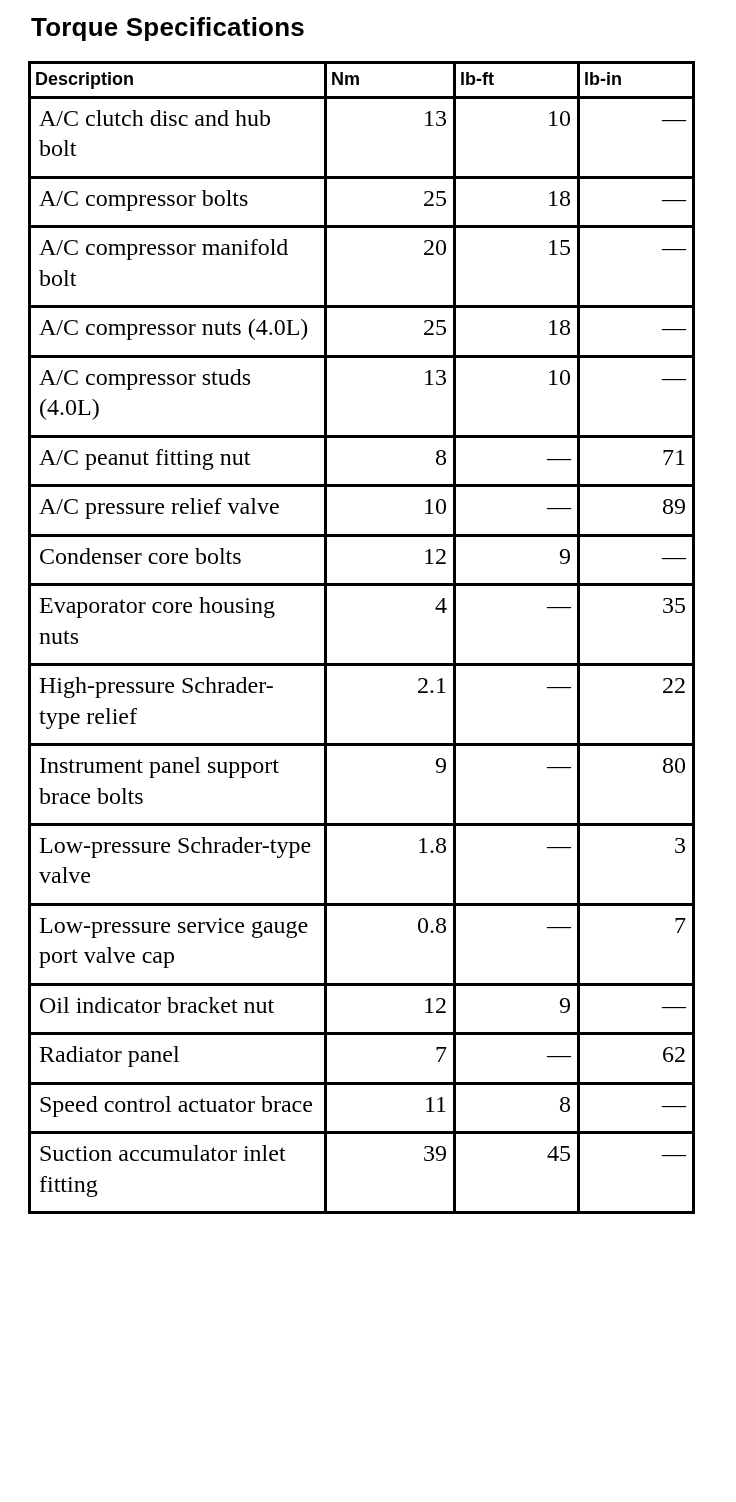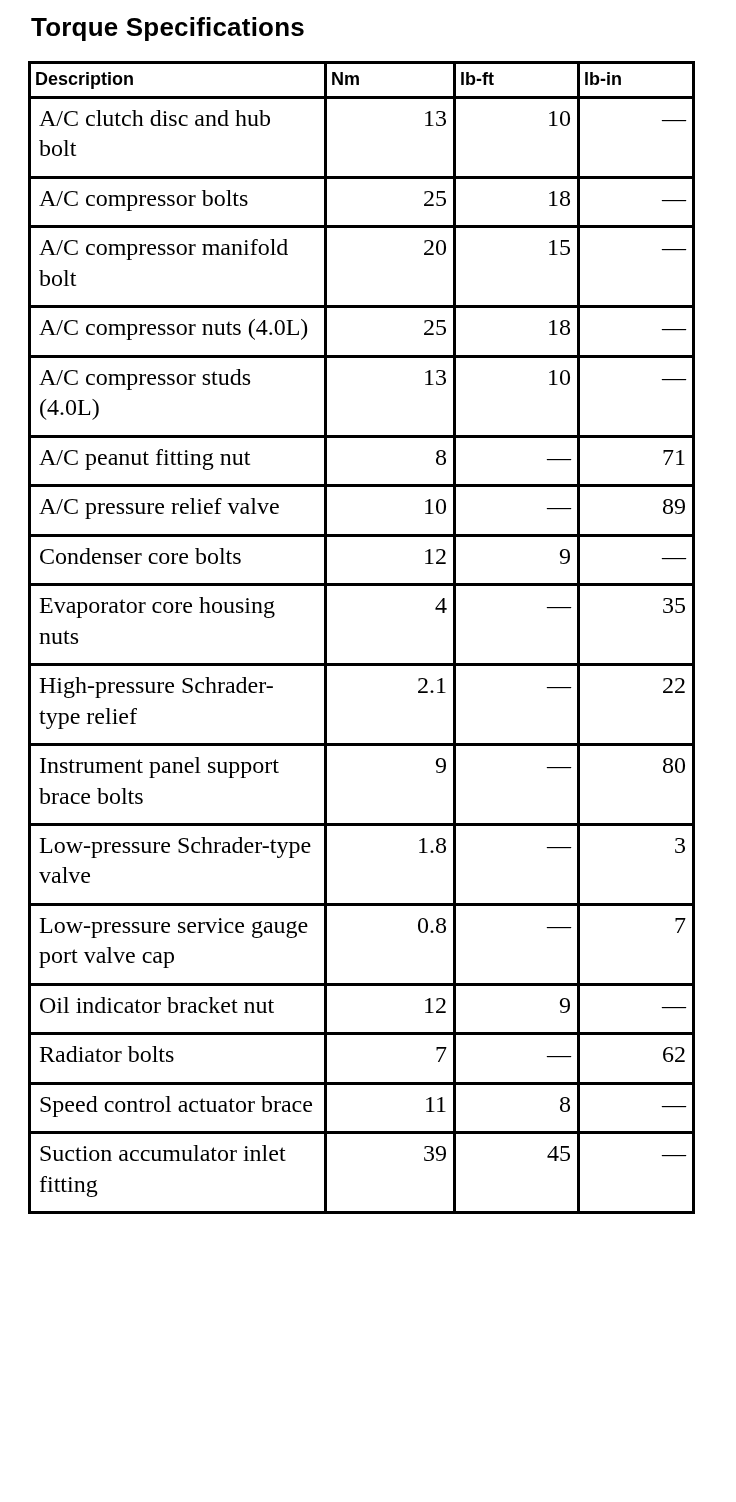--- a/index.html
+++ b/index.html
@@ -178,21 +178,21 @@
 
   <tr>
     <td class="desc">Oil indicator bracket nut</td>
     <td class="num">12</td>
     <td class="num">9</td>
     <td class="num">—</td>
   </tr>
 
 
   <tr>
-    <td class="desc">Radiator bolts</td>
+    <td class="desc">Radiator panel</td>
     <td class="num">7</td>
     <td class="num">—</td>
     <td class="num">62</td>
   </tr>
 
   <tr>
     <td class="desc">Speed control actuator brace</td>
     <td class="num">11</td>
     <td class="num">8</td>
     <td class="num">—</td>

